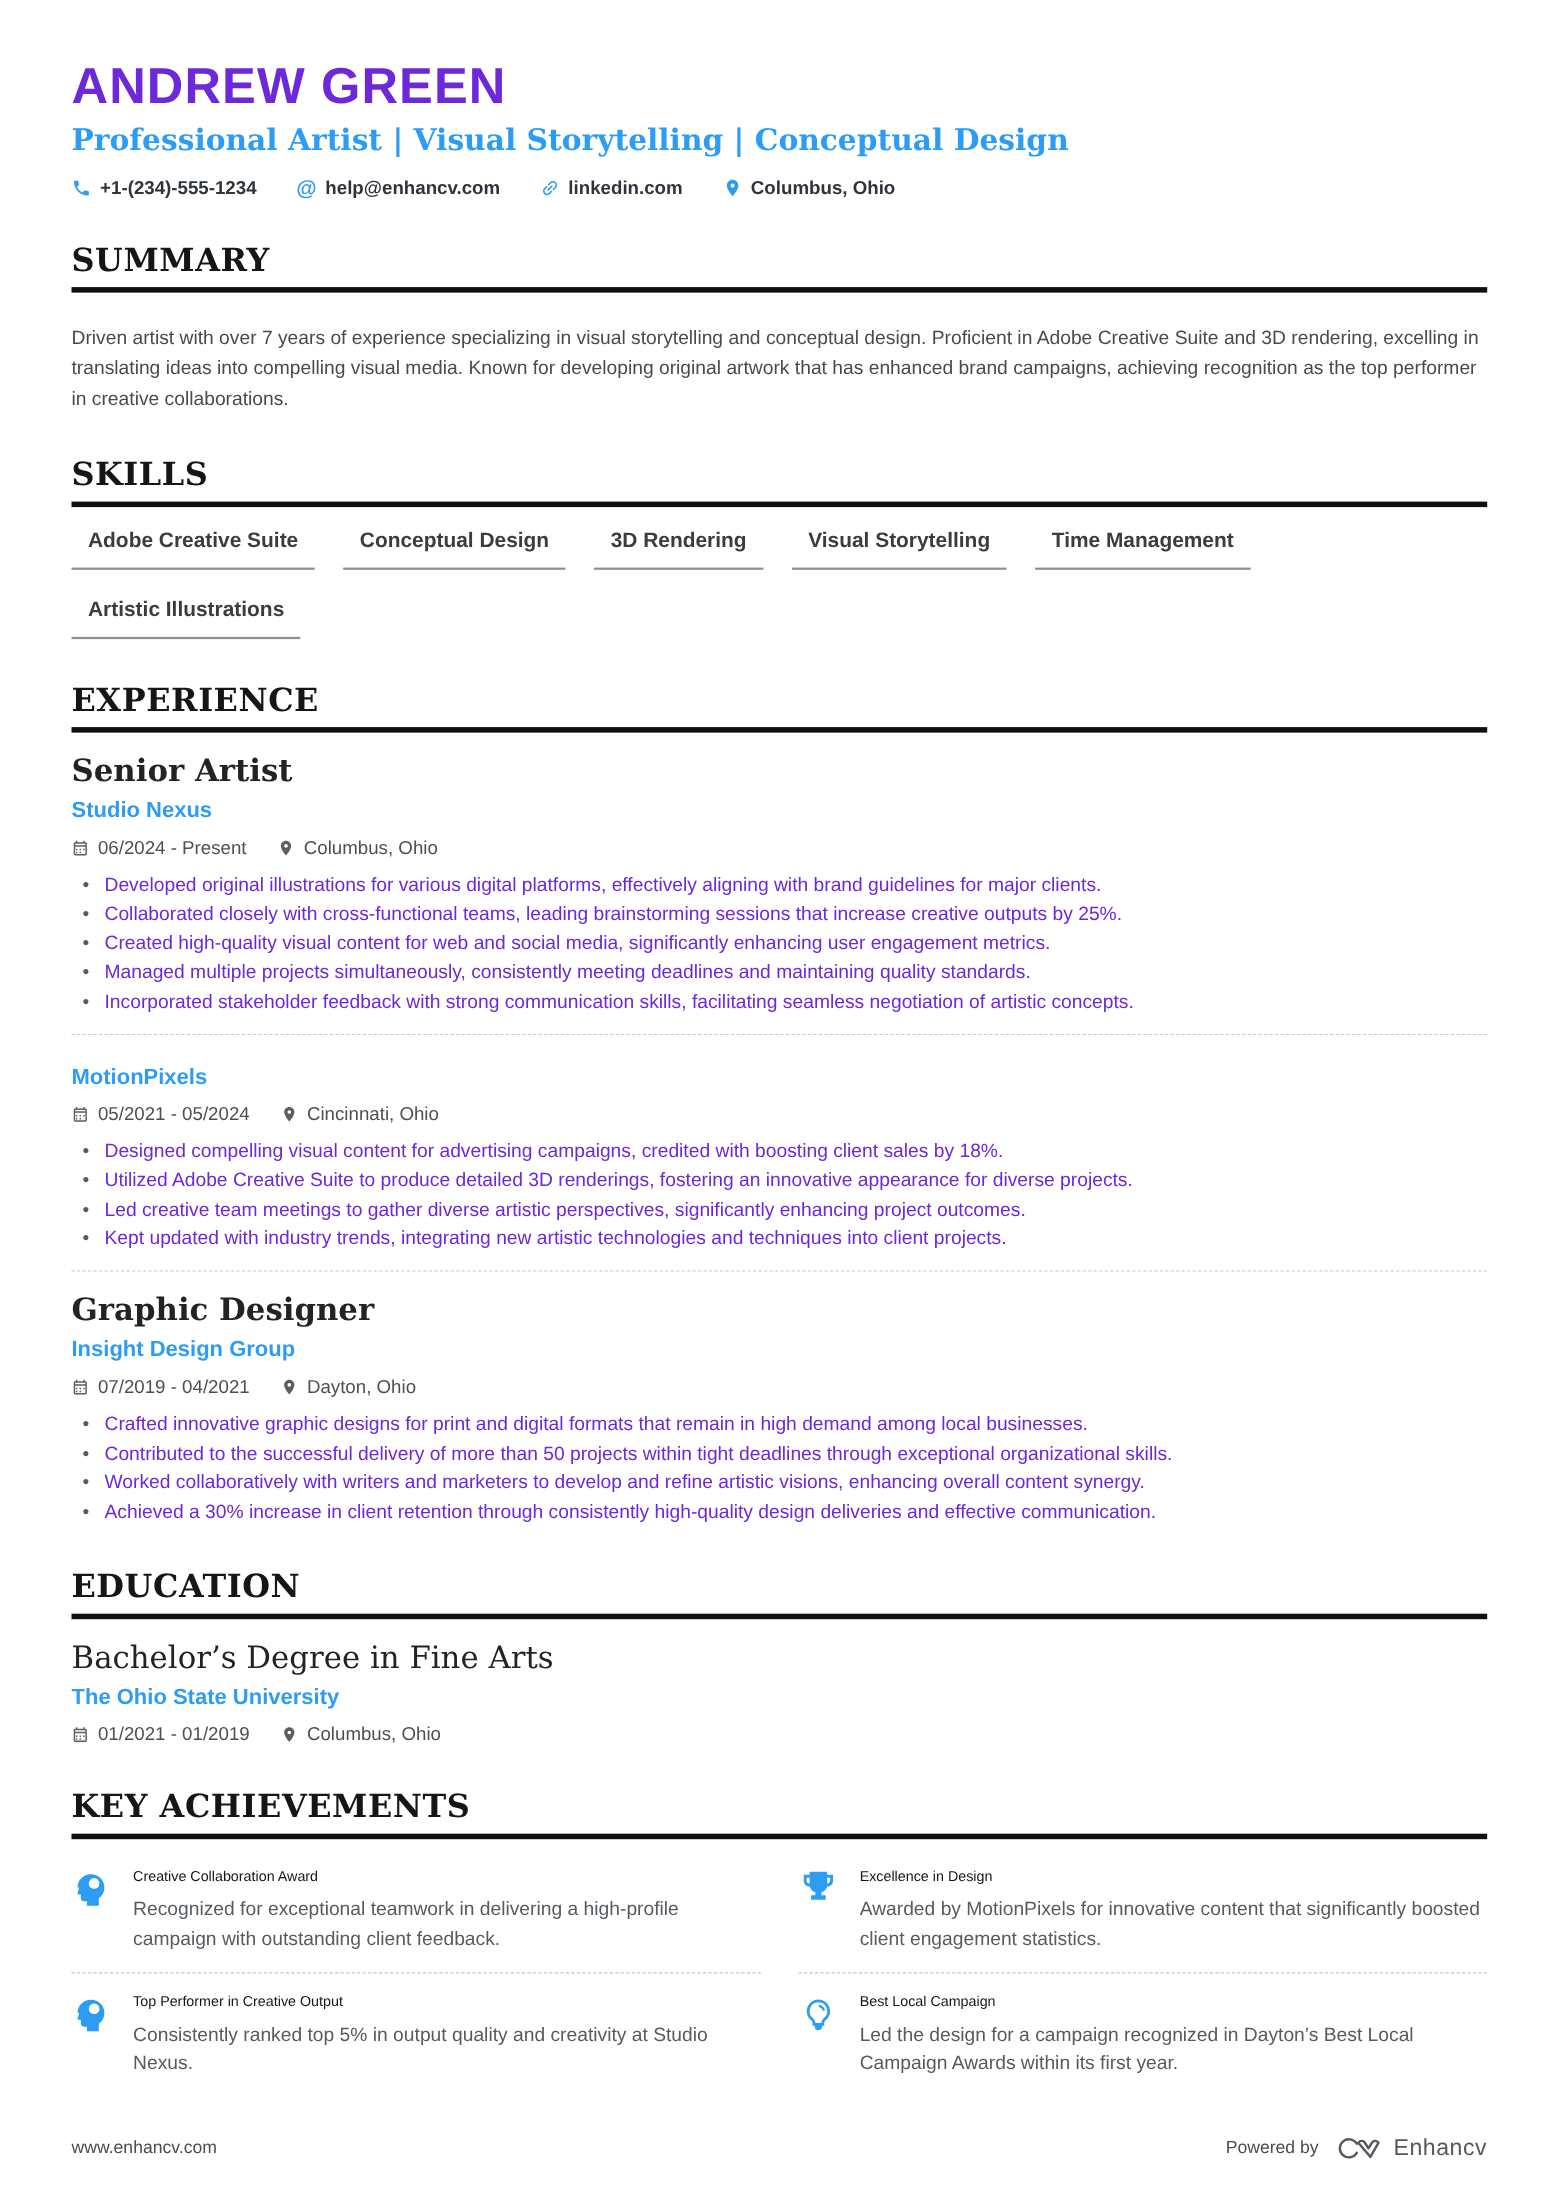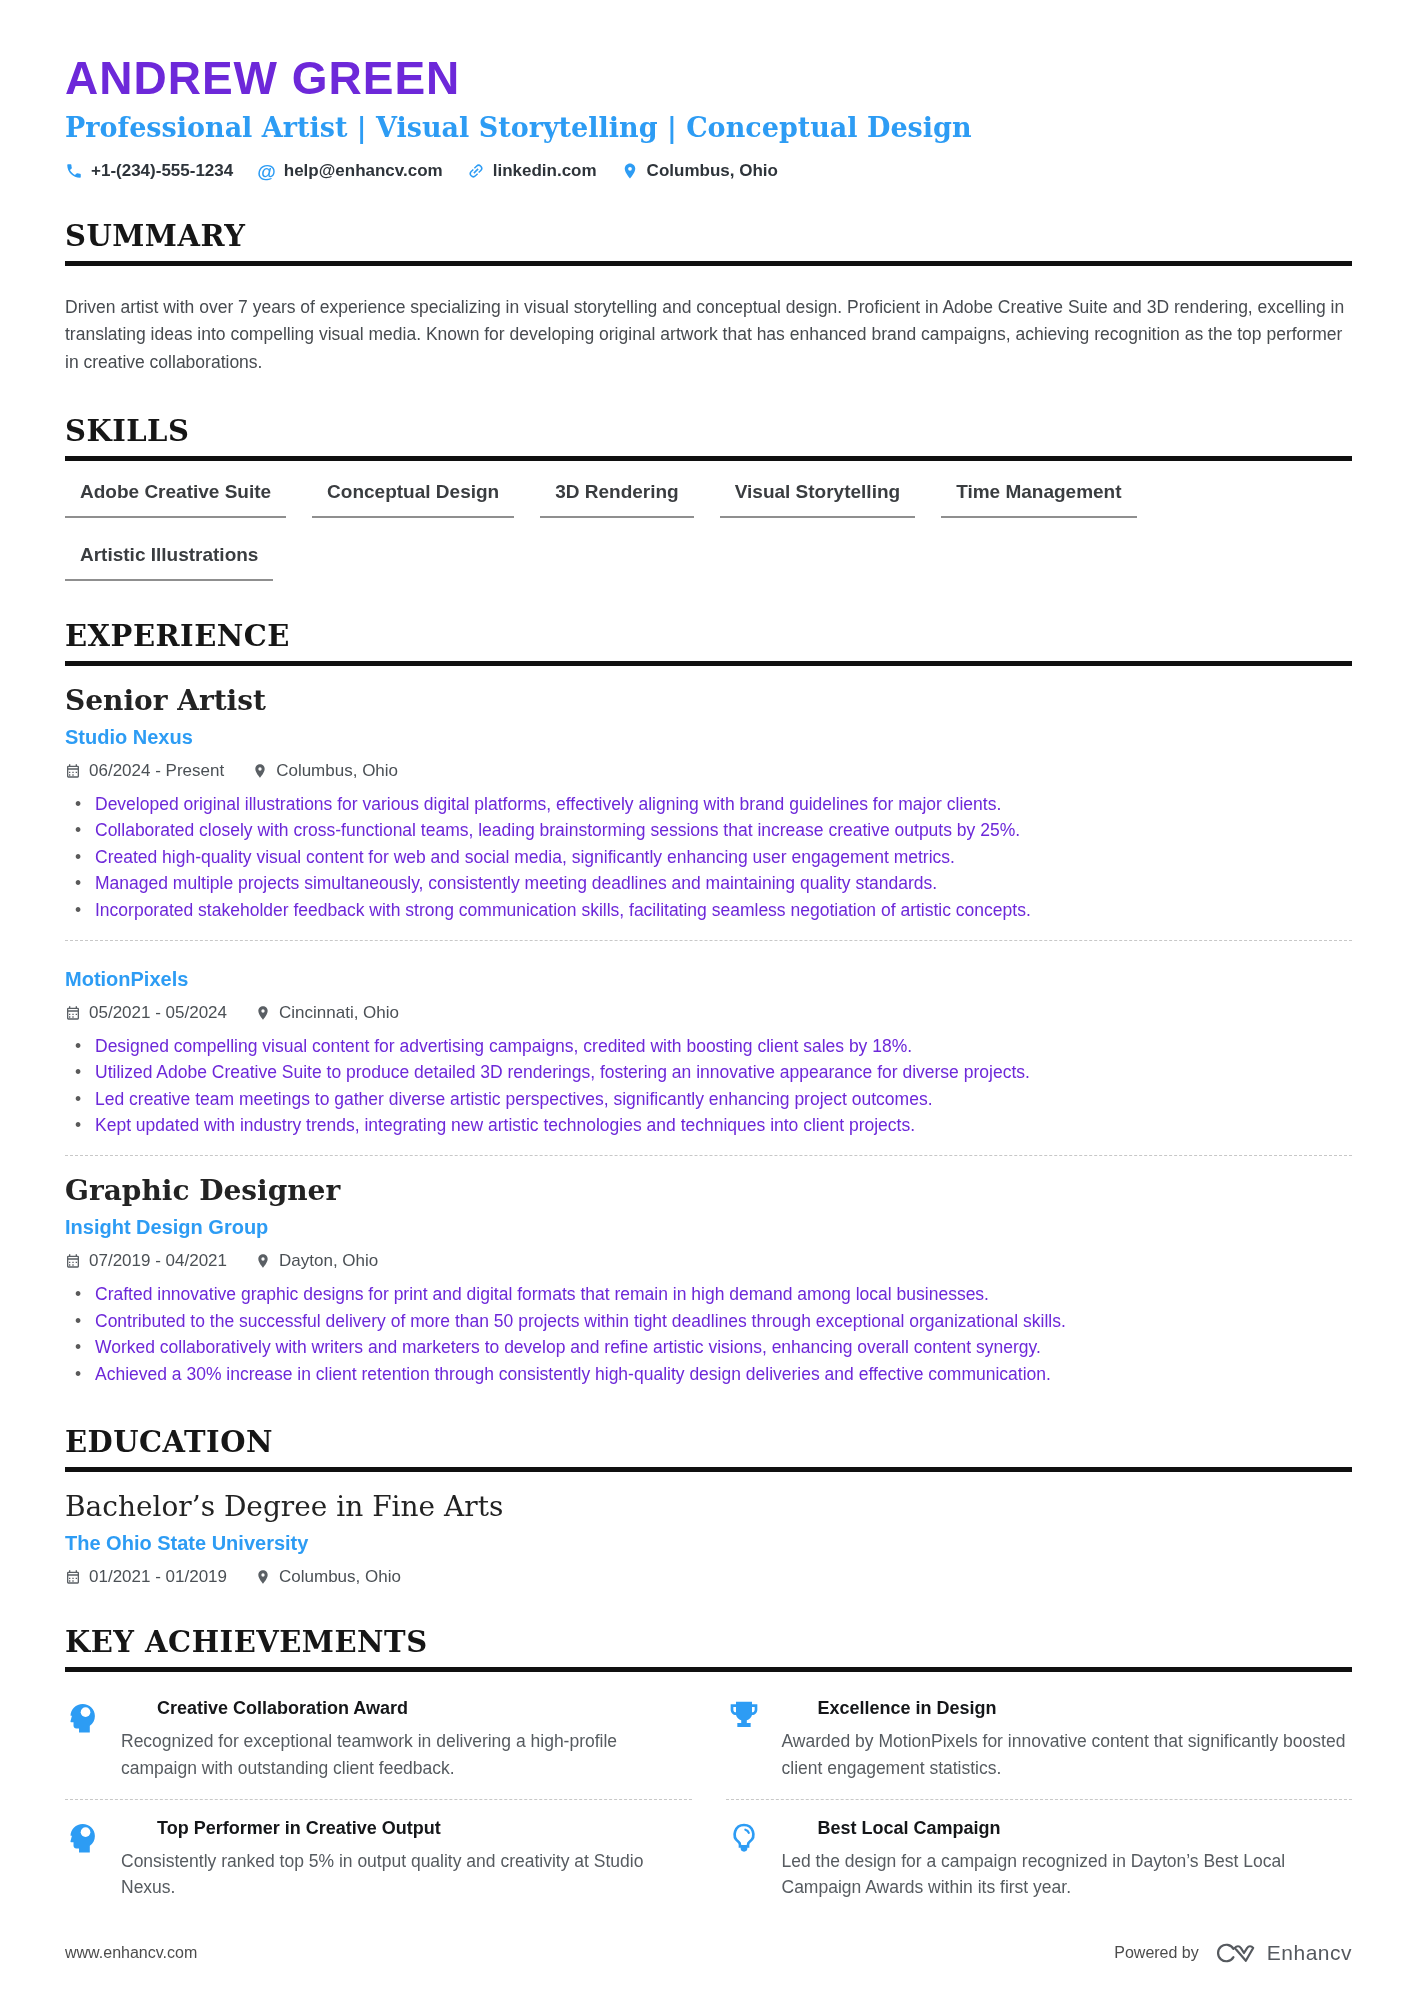--- a/index.html
+++ b/index.html
@@ -12,21 +12,21 @@
 
   
   .name {
     font-family: Liberation Sans, sans-serif; font-weight: 700; font-size: 46px;
     color: #6d28d9; letter-spacing: 1px; line-height: 1.05;
   }
   .subtitle {
     font-family: "DejaVu Serif", serif; font-weight: 700; font-size: 27px;
     color: #2d9cf4; margin-top: 10px;
   }
-  .contacts { display: flex; align-items: center; gap: 24px; margin-top: 18px; }
+  .contacts { display: flex; align-items: center; gap: 36px; margin-top: 18px; }
   .contact { display: flex; align-items: center; gap: 8px; font-size: 17px; font-weight: 700; color: #2e343a; cursor: pointer; }
   .contact .ic { display: inline-flex; color: #2d9cf4; }
   .contact .at { color: #2d9cf4; font-size: 19px; font-weight: 700; line-height: 1; }
 
   
   .section { margin-top: 38px; }
   .sec-title { font-family: "DejaVu Serif", serif; font-weight: 700; font-size: 29px; color: #161616; letter-spacing: 0.5px; }
   .sec-rule { height: 5px; background: #101010; margin-top: 8px; }
 
   .summary-text { margin-top: 28px; font-size: 17.5px; line-height: 1.55; color: #474b50; max-width: 1290px; }
@@ -48,21 +48,21 @@
   .bullets li::before { content: "•"; position: absolute; left: 10px; top: 0; color: #5a5a5a; }
 
   
   .degree { font-family: "DejaVu Serif", serif; font-weight: 400; font-size: 28px; color: #232323; margin-top: 18px; }
 
   
   .ach-grid { display: grid; grid-template-columns: 1fr 1fr; column-gap: 34px; margin-top: 8px; }
   .ach { display: flex; gap: 20px; padding-top: 18px; }
   .ach.row1 { border-bottom: 1px dashed #c8c8c8; padding-bottom: 18px; }
   .ach .aic { flex: 0 0 36px; display: flex; justify-content: center; color: #2d9cf4; }
-  .ach-title { font-size: 18px; font-weight: 700; color: #141619; margin-left: 36px; }
+  .ach-title { font-size: 13px; font-weight: 400; color: #141619; }
   .ach-desc { margin-top: 9px; font-size: 17.5px; line-height: 1.5; color: #565b60; }
 
   
   .footer { position: absolute; left: 65px; right: 58px; bottom: 30px; display: flex; justify-content: space-between; align-items: center; }
   .site { font-size: 16px; color: #4c4c4c; cursor: pointer; }
   .powered { display: flex; align-items: center; gap: 12px; }
   .powered-label { font-size: 16px; color: #4c4c4c; }
   .brand-logo { display: inline-flex; color: #55595e; }
   .brand-name { font-size: 21px; color: #55595e; letter-spacing: 0.5px; }
 </style>

